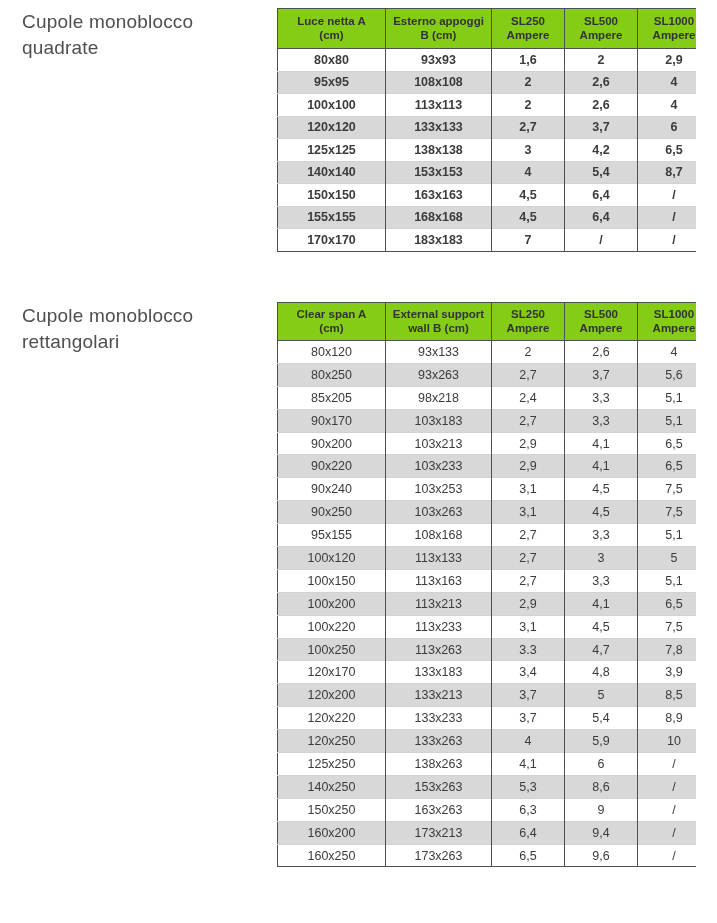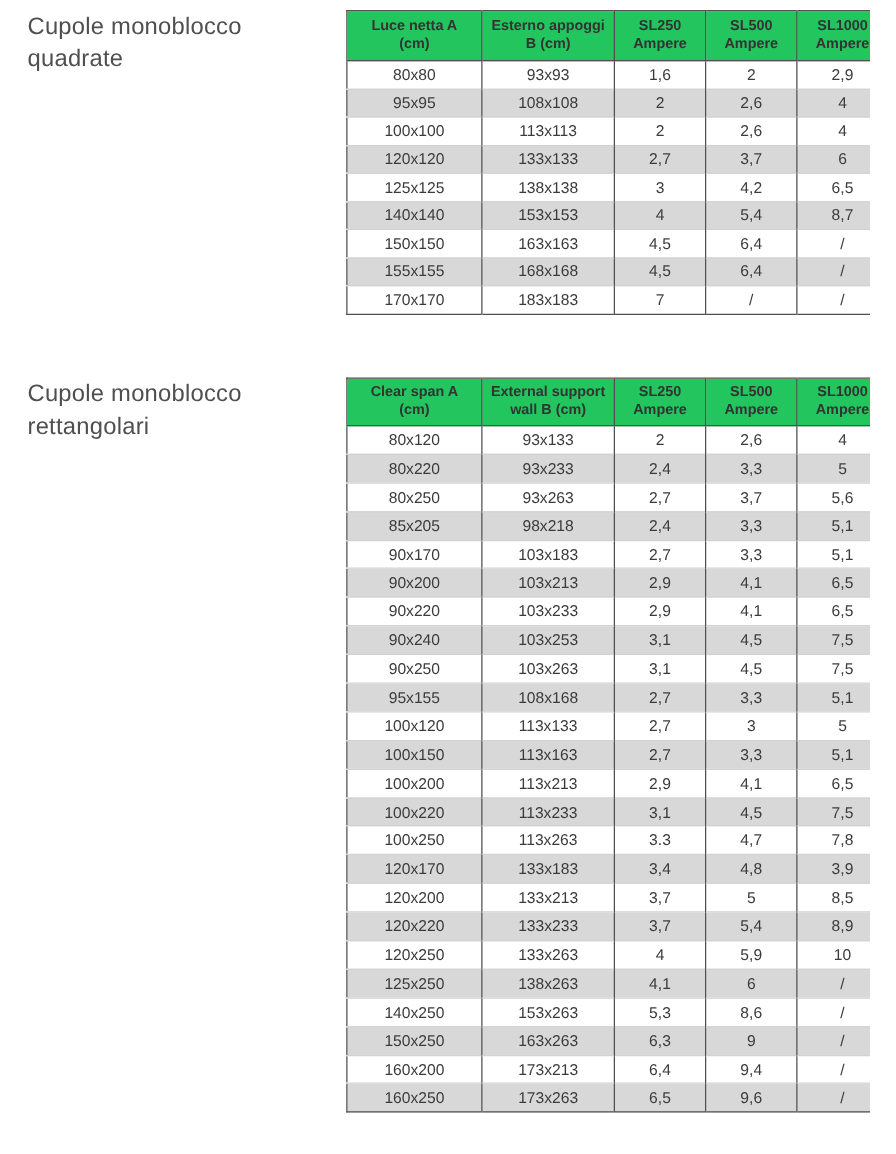--- a/index.html
+++ b/index.html
@@ -44,30 +44,30 @@
     padding: 0 2px;
   }
   .spec-table th:first-child, .spec-table td:first-child { border-left: none; }
 
   .spec-table thead th {
     border-bottom: 1px solid #4f4f4f;
     font-size: 11.5px;
     font-weight: bold;
     color: #333333;
     line-height: 13.5px;
-    background: #22c55e;
+    background: #84cc16;
   }
   .table-1 thead th { height: 39px; }
   .table-2 thead th { height: 37px; }
 
   .spec-table tbody td {
     font-size: 12.5px;
     color: #3b3b3b;
   }
-  .table-1 tbody td { height: 21.5px; }
+  .table-1 tbody td { height: 21.5px; font-weight: bold; }
   .table-2 tbody td { height: 21.9px; }
 
   .spec-table tbody tr + tr td { border-top: 1px solid #d2d2d2; }
   .spec-table tbody tr:nth-child(even) { background: #d8d8d8; }
 
   .hdr-line { display: block; }
 </style>
 </head>
 <body>
 
@@ -210,27 +210,20 @@
     </thead>
     <tbody>
         <tr>
           <td>80x120</td>
           <td>93x133</td>
           <td>2</td>
           <td>2,6</td>
           <td>4</td>
         </tr>
         <tr>
-          <td>80x220</td>
-          <td>93x233</td>
-          <td>2,4</td>
-          <td>3,3</td>
-          <td>5</td>
-        </tr>
-        <tr>
           <td>80x250</td>
           <td>93x263</td>
           <td>2,7</td>
           <td>3,7</td>
           <td>5,6</td>
         </tr>
         <tr>
           <td>85x205</td>
           <td>98x218</td>
           <td>2,4</td>

